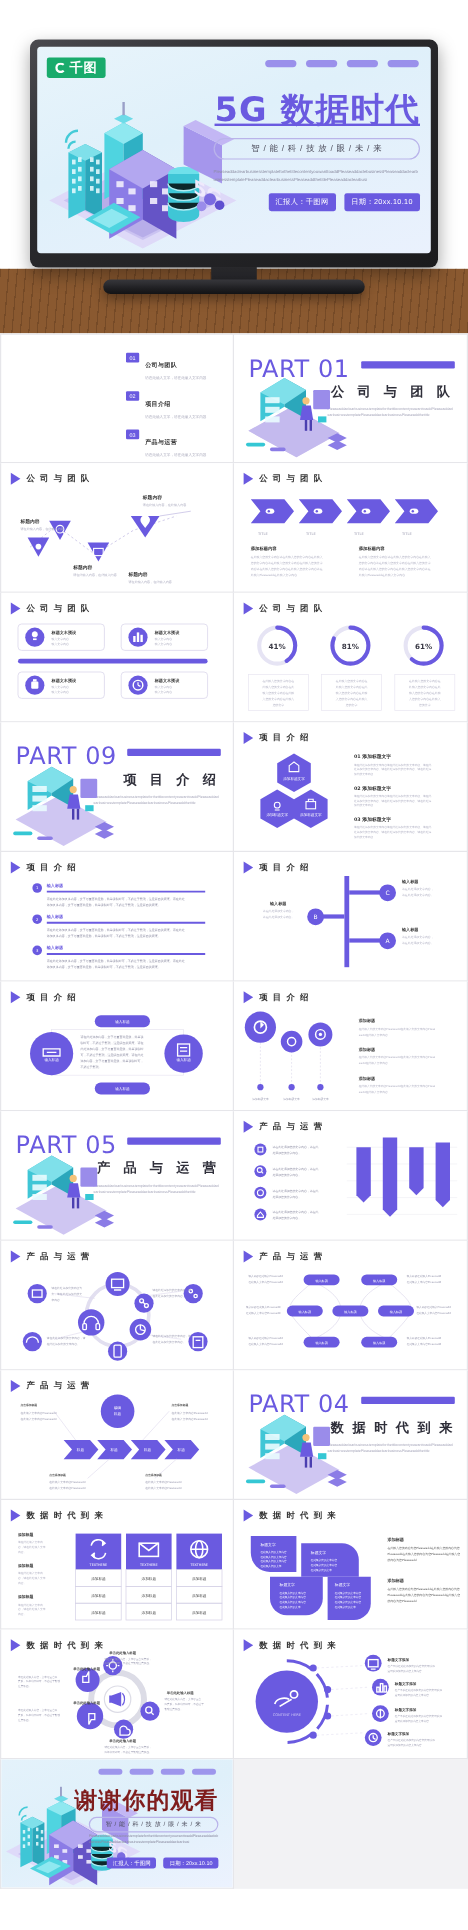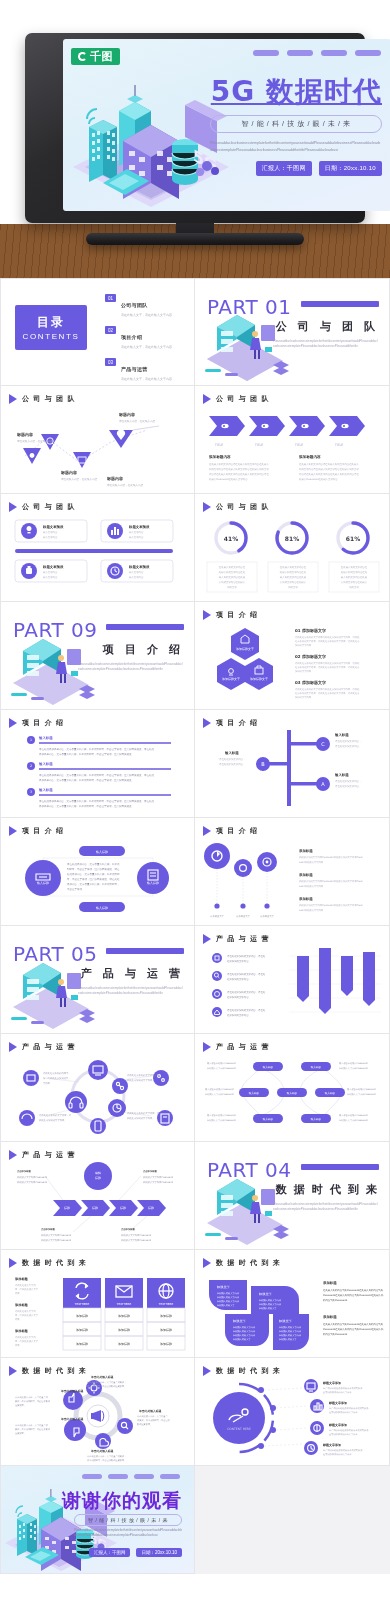--- a/index.html
+++ b/index.html
@@ -28,21 +28,21 @@
     background:repeating-linear-gradient(95deg,
         rgba(70,40,18,.30) 0 1px, rgba(255,255,255,0) 1px 7px);
   }
   .tv-frame {
     position:absolute; left:25px; top:33px; width:340px; height:190px;
     background:linear-gradient(150deg,#4a4a4f 0%,#2b2b2e 35%,#1b1b1d 100%);
     border-radius:7px; padding:6px 6px 12px 6px;
     box-shadow:0 6px 14px rgba(0,0,0,.35);
   }
   .tv-screen { width:100%; height:100%; border-radius:3px; overflow:hidden; position:relative;
-    background:linear-gradient(160deg,#e8f4fb 0%,#dff0fa 40%,#eaf1fd 100%);margin-left:32px; }
+    background:linear-gradient(160deg,#e8f4fb 0%,#dff0fa 40%,#eaf1fd 100%); }
   .tv-stand-neck{ position:absolute; left:50%; transform:translateX(-50%); top:221px;
     width:38px; height:16px; background:linear-gradient(180deg,#3a3a3e,#222226); border-radius:2px;}
   .tv-stand-base{ position:absolute; left:50%; transform:translateX(-50%); top:233px;
     width:218px; height:12px; border-radius:6px;
     background:linear-gradient(180deg,#3d3d42 0%,#202023 60%,#141416 100%);
     box-shadow:0 4px 10px rgba(0,0,0,.4);}
 
   .logo-badge{
     position:absolute; left:8px; top:9px; height:17px; padding:0 7px;
     background:#19ab6c; border-radius:2px; color:#fff;
@@ -108,21 +108,21 @@
   .part-tx{ position:absolute; right:10px; top:60px; width:106px; font-size:3px;
       color:#a6a6ba; line-height:1.8; text-align:justify; word-break:break-all;}
   .part-ill{ position:absolute; left:4px; bottom:0; width:96px; height:78px;}
 
   
   .sv{ position:absolute; left:0; top:0; width:195px; height:108px;}
 
   
   .ty{ position:absolute; inset:0; background:linear-gradient(160deg,#e4f2fb 0%,#dff0fa 45%,#ecf2fe 100%);}
   .ty-title{ position:absolute; right:12px; top:22px; font-size:19px; font-weight:bold;
-      color:#6d28d9; letter-spacing:1px;}
+      color:#7f1d1d; letter-spacing:1px;}
   .ty-sub{ position:absolute; right:12px; top:48px; width:108px; border:1px solid #b9b3ea;
       border-radius:9px; padding:2px 4px; font-size:5px; color:#4b4b5a; text-align:center; letter-spacing:.5px;}
   .ty-body{ position:absolute; right:12px; top:62px; width:108px; font-size:3px; color:#8b8ba0;
       line-height:1.8; text-align:justify; word-break:break-all;}
   .ty-tags{ position:absolute; right:12px; top:82px; display:flex; gap:6px;}
   .ty-tag{ background:#6a5ae0; color:#fff; font-size:4.5px; padding:2px 5px; border-radius:2px;}
   .ty-pills{ position:absolute; right:14px; top:8px; display:flex; gap:6px;}
   .ty-pill{ width:20px;height:5px;border-radius:3px;background:#8d7fe8;opacity:.8;}
   .ty-city{ position:absolute; left:2px; bottom:0; width:120px; height:92px;}
   .filler{ width:195px; height:108px; background:#f2f2f4; }
@@ -249,24 +249,20 @@
         </div>
       </div>
     </div>
   </div>
 </div>
 
 <div id="grid">
 
   <div class="row">
     <div class="slide">
-      <div class="toc-box">
-        <div class="toc-cn">目录</div>
-        <div class="toc-en">CONTENTS</div>
-      </div>
       <div class="toc-list">
         <div class="toc-item">
           <span class="toc-num">01</span>
           <span><span class="toc-tt">公司与团队</span>
           <span class="toc-ds" style="display:block">请在此输入文字，请在此输入文字内容</span></span>
         </div>
         <div class="toc-item">
           <span class="toc-num">02</span>
           <span><span class="toc-tt">项目介绍</span>
           <span class="toc-ds" style="display:block">请在此输入文字，请在此输入文字内容</span></span>

